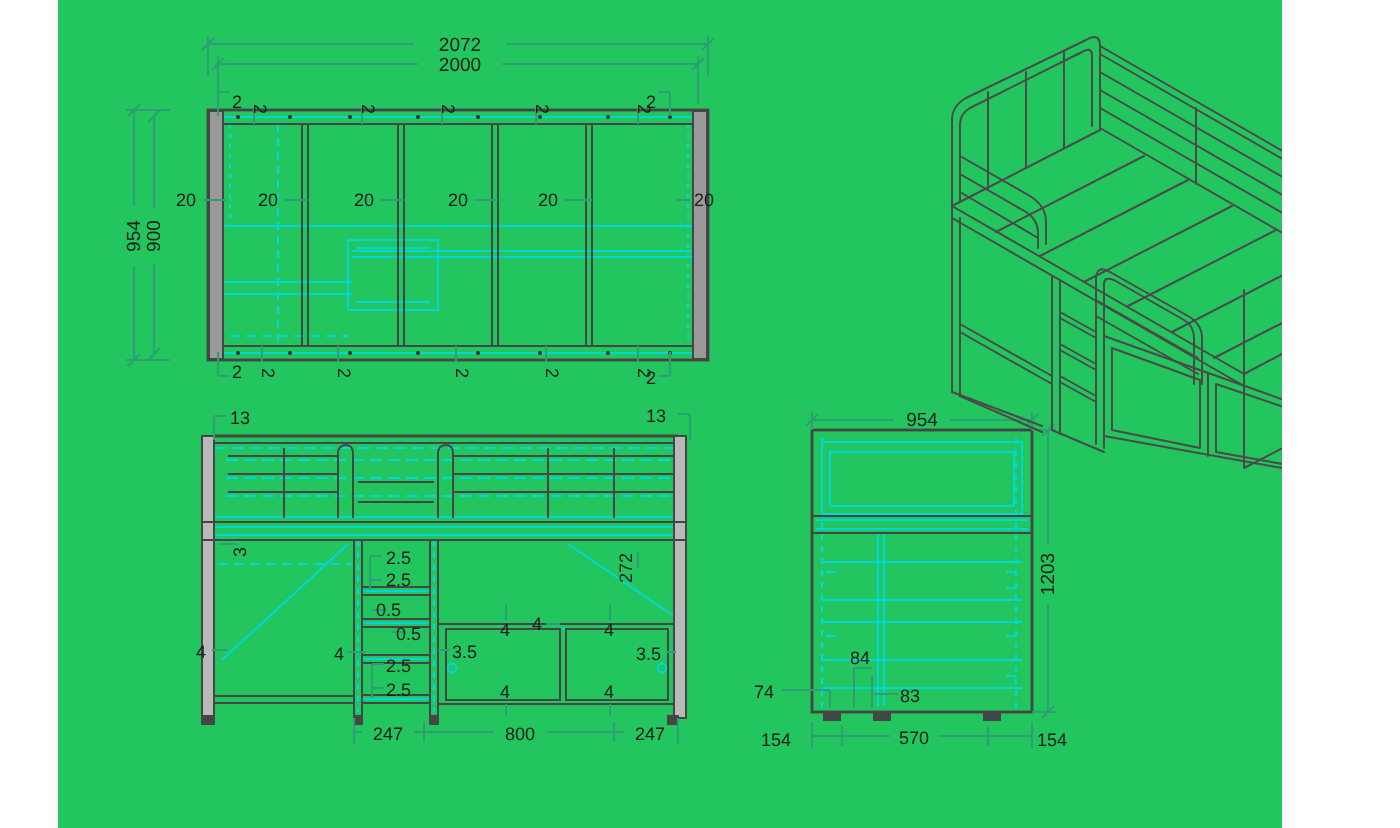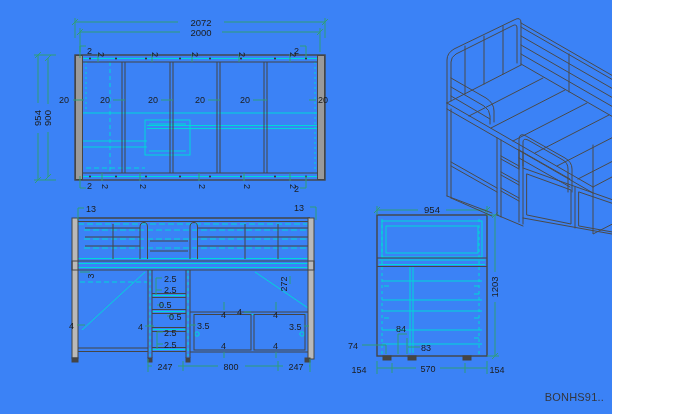--- a/index.html
+++ b/index.html
@@ -1,17 +1,17 @@
 <!DOCTYPE html>
 <html><head>
 <meta charset="utf-8">
 <style>
   html,body{margin:0;padding:0;background:#fff;}
-  .canvas{position:relative;width:612px;height:414px;background:#3b82f6;overflow:hidden;
-          font-family:"Liberation Sans",sans-serif;}
+  .canvas{position:relative;width:612px;height:414px;background:#22c55e;overflow:hidden;
+          font-family:"Liberation Sans",sans-serif;margin-left:29px;}
   .view{position:absolute;}
   #drawing-code{position:absolute;top:391px;right:8px;width:120px;text-align:right;
                 font-size:11px;color:#33363e;letter-spacing:.2px;}
   svg text{font-family:"Liberation Sans",sans-serif;fill:#1c1c1c;}
   .dimtxt{font-size:9.5px;}
   .smtxt{font-size:9px;}
 </style>
 </head>
 <body>
 <div class="canvas">
@@ -432,15 +432,14 @@
       <line x1="103" y1="158" x2="210" y2="196"></line>
       <line x1="103" y1="208" x2="214" y2="228"></line>
       <line x1="210" y1="196" x2="214" y2="228"></line>
       <line x1="155" y1="177" x2="155" y2="218"></line>
       <path d="M107,164 L151,180 L151,214 L107,205 Z"></path>
       <path d="M159,182 L206,198 L209,225 L159,216 Z"></path>
     </g>
   </g>
 </svg>
 
-<div id="drawing-code">BONHS91..</div>
 
 </div>
 
 </body></html>

